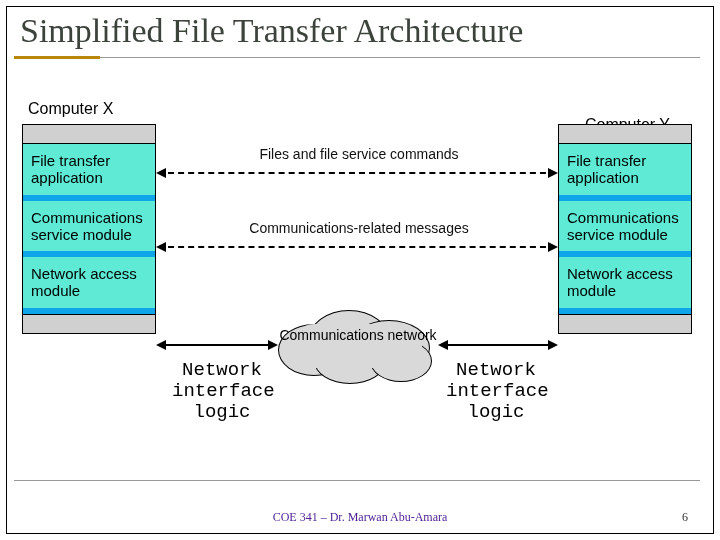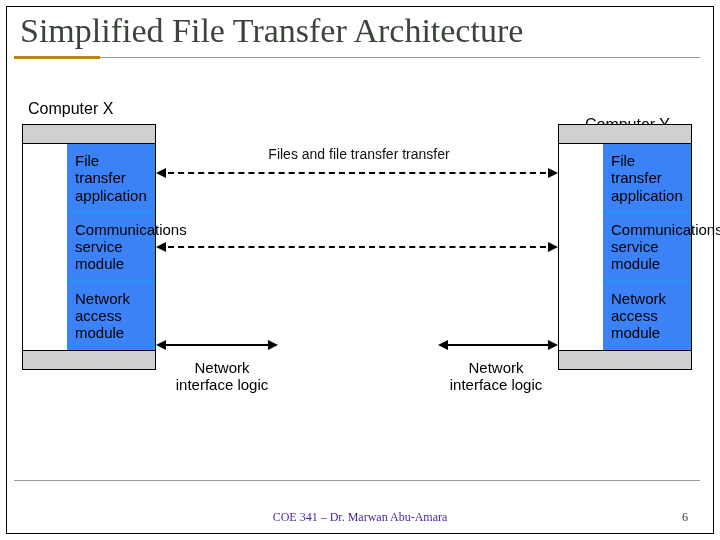--- a/index.html
+++ b/index.html
@@ -94,25 +94,24 @@
     height: 18px;
     border-bottom: 1px solid #000;
   }
   .stack .endcap.bottom {
     border-top: 1px solid #000;
     border-bottom: none;
   }
   .layer {
     box-sizing: border-box;
     padding: 8px 8px;
-    border-bottom: 1px solid #0ea5e9;
+    border-bottom: 6px solid #0ea5e9;
     font-size: 15px;
     line-height: 1.15;
-    background: #3b82f6;
-    margin-left: 44px;
+    background: #5eead4;
   }
   .layer:last-of-type { border-bottom: none; }
 
   .msg-label {
     position: absolute;
     font-size: 14px;
     color: #111;
     text-align: center;
   }
 
@@ -170,23 +169,24 @@
     left: 0; top: 18px;
     width: 160px;
     text-align: center;
     font-size: 14px;
     line-height: 1.1;
     color: #000;
   }
 
   .niface {
     position: absolute;
-    font-size: 15px;
+    font-size: 19px;
     text-align: center;
     line-height: 1.1;
+    font-family: Liberation Mono, monospace;
   }
 </style>
 </head>
 <body>
 
 <div class="frame"></div>
 
 <div class="title">Simplified File Transfer Architecture</div>
 <div class="accent"></div>
 <div class="rule-top"></div>
@@ -205,31 +205,41 @@
   </div>
 
   <div class="stack" style="right:8px; top:24px;">
     <div class="endcap"></div>
     <div class="layer">File transfer application</div>
     <div class="layer">Communications service module</div>
     <div class="layer">Network access module</div>
     <div class="endcap bottom"></div>
   </div>
 
-  <div class="msg-label" style="left:210px; top:46px; width:270px;">Files and file transfer transfer</div>
+  <div class="msg-label" style="left:210px; top:46px; width:270px;">Files and file service commands</div>
   <div class="dline" style="left:144px; top:72px; width:398px;">
     <div class="arrow-l"></div>
     <div class="arrow-r"></div>
   </div>
 
+  <div class="msg-label" style="left:210px; top:120px; width:270px;">Communications-related messages</div>
   <div class="dline" style="left:144px; top:146px; width:398px;">
     <div class="arrow-l"></div>
     <div class="arrow-r"></div>
   </div>
 
+  <div class="cloud">
+    <div class="lobe l1"></div>
+    <div class="lobe l2"></div>
+    <div class="lobe l3"></div>
+    <div class="lobe l4"></div>
+    <div class="lobe l5"></div>
+    <div class="body"></div>
+    <div class="text">Communications network</div>
+  </div>
 
   <div class="sline" style="left:144px; top:244px; width:118px;">
     <div class="arrow-l"></div>
     <div class="arrow-r"></div>
   </div>
   <div class="sline" style="left:426px; top:244px; width:116px;">
     <div class="arrow-l"></div>
     <div class="arrow-r"></div>
   </div>
 

